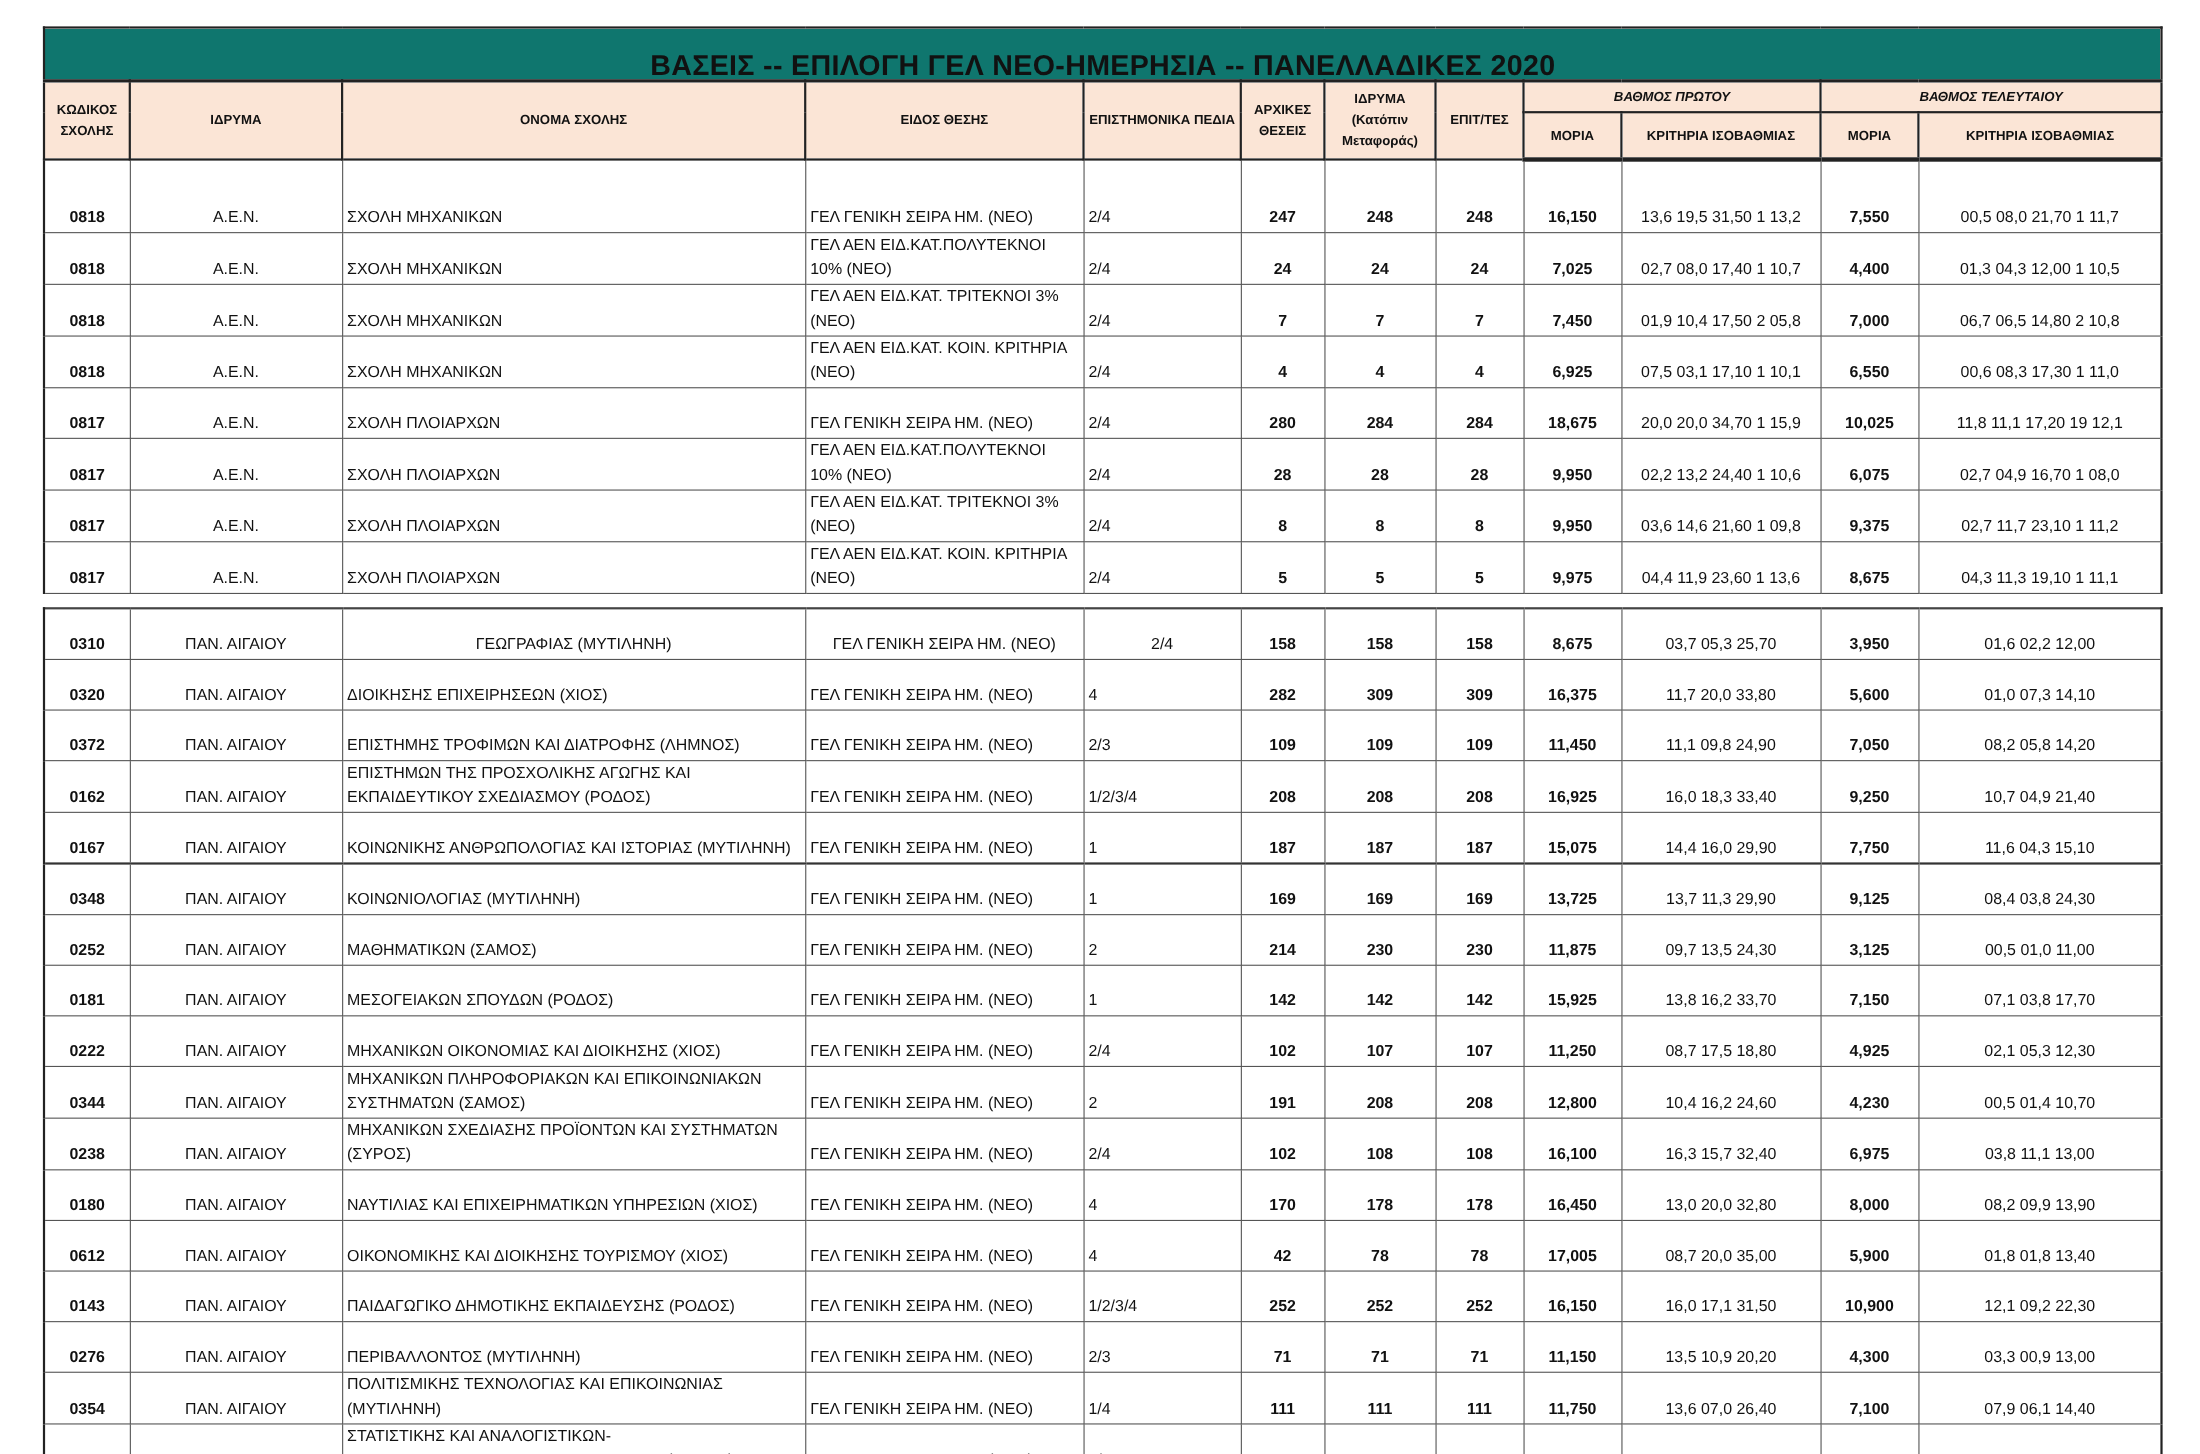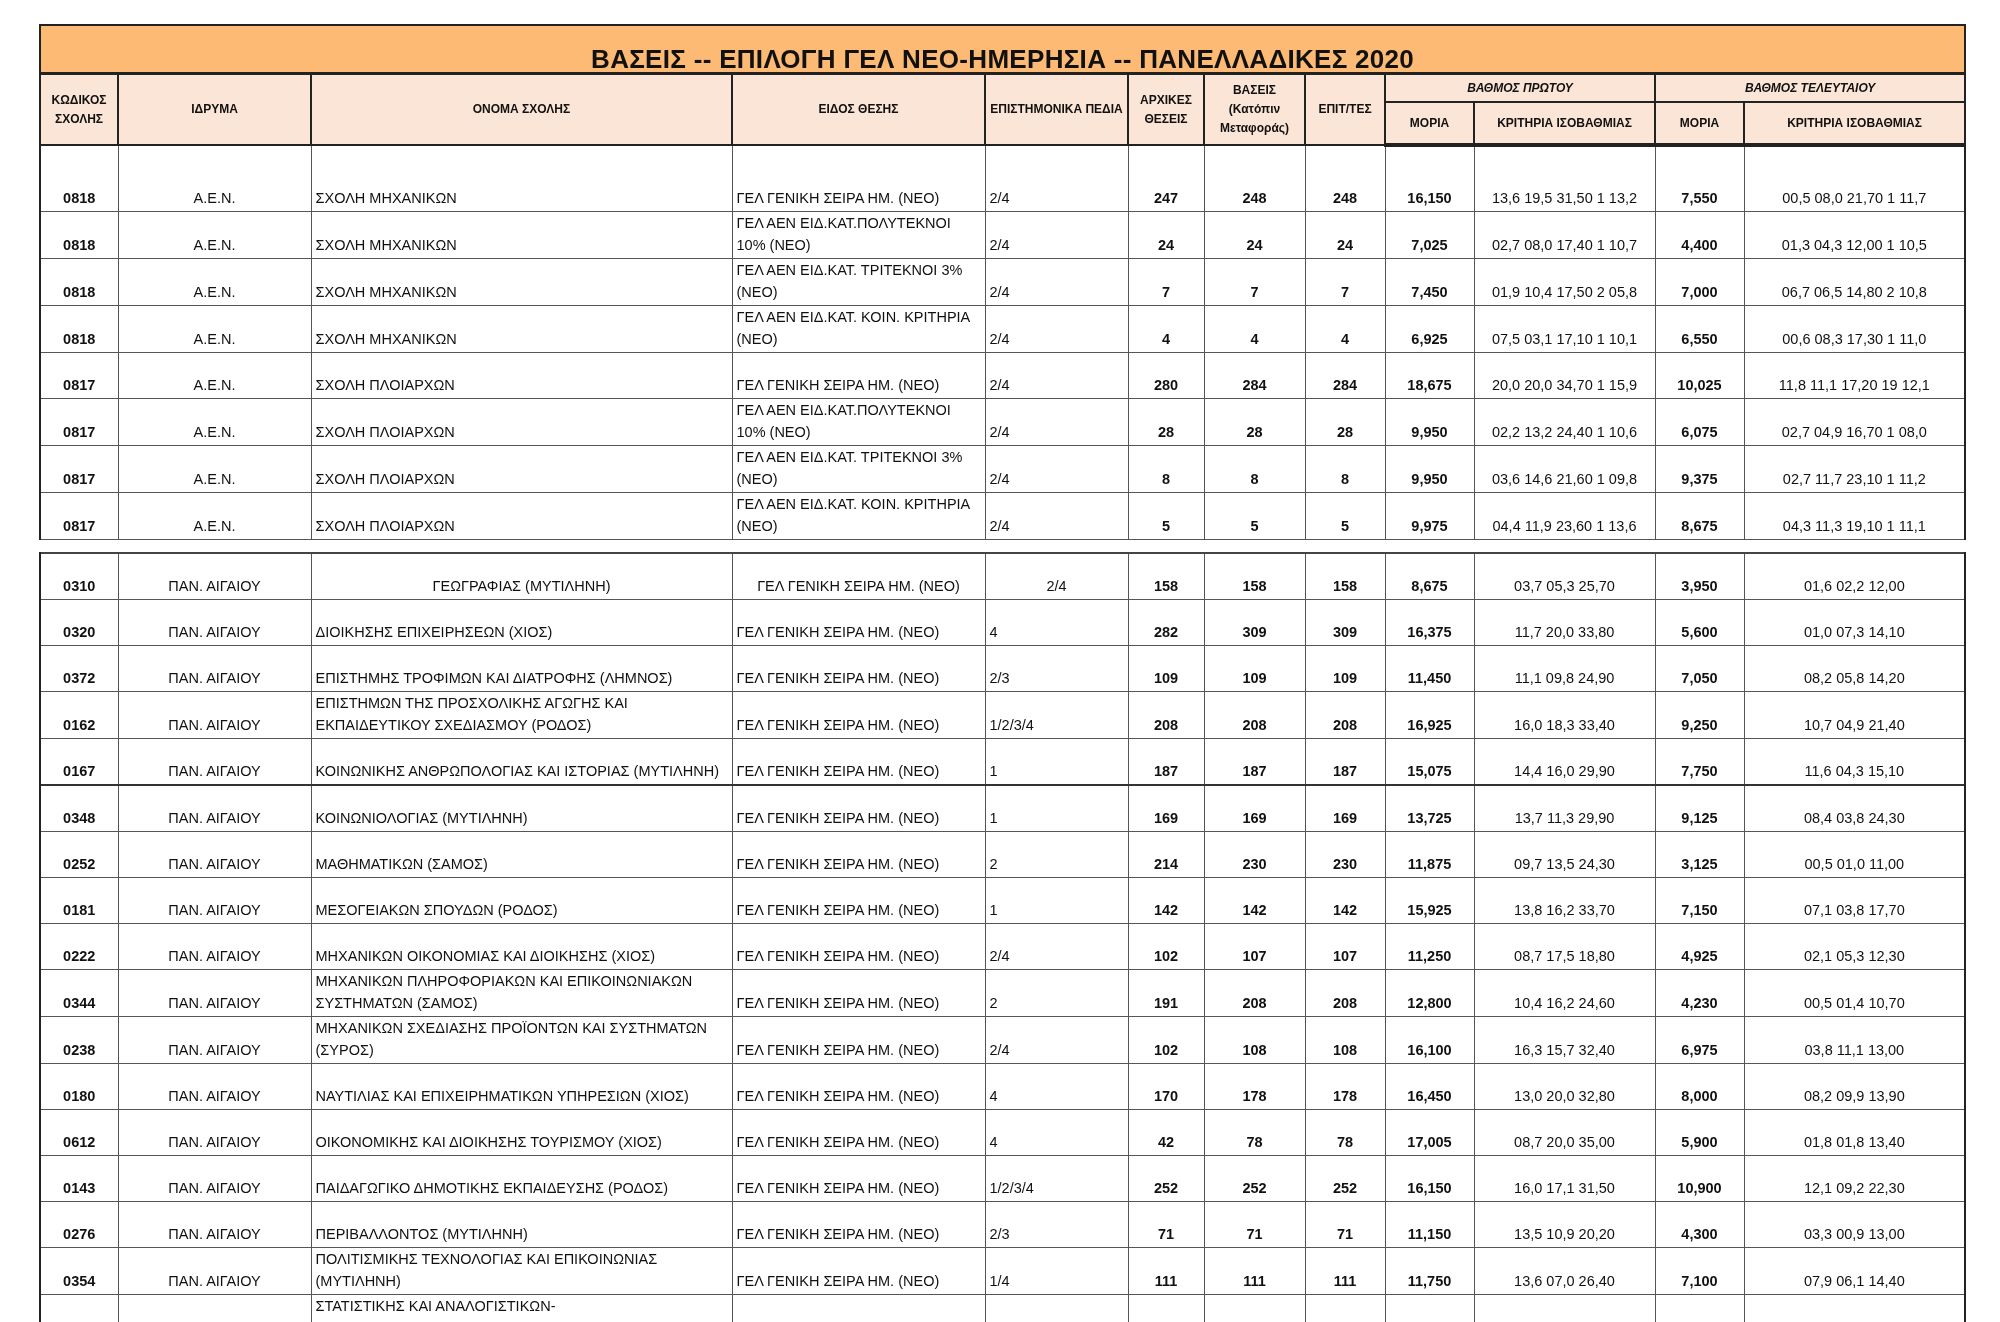--- a/index.html
+++ b/index.html
@@ -2,21 +2,21 @@
 <html><head>
 <meta charset="utf-8">
 <style>
   html, body { margin:0; padding:0; background:#ffffff; }
   body { width:2000px; height:1322px; position:relative; overflow:hidden;
          font-family:"Liberation Sans", "DejaVu Sans", sans-serif; color:#111; }
   .sheet { position:absolute; left:39px; top:24px; width:1925px; }
   table { border-collapse:collapse; table-layout:fixed; width:1925px; }
   td, th { border:1px solid #555; padding:0 4px; overflow:hidden; white-space:nowrap; }
   .title-cell { height:44px; border:2px solid #222; border-bottom:3px solid #222;
-     font-size:26px; font-weight:bold; text-align:center; letter-spacing:0.3px; background:#fdba74; }
+     font-size:26px; font-weight:bold; text-align:center; letter-spacing:0.3px; background:#0f766e; }
   th { background:#fbe5d6; font-size:12px; font-weight:bold; text-align:center;
        border:2px solid #222; line-height:19px; white-space:normal; }
   th.grp { height:26px;font-style:italic; }
   th.sub { height:40px;margin-left:20px; }
   .hdr-last th { border-bottom:4px solid #222; }
   td { font-size:14.5px; height:43px; vertical-align:bottom; padding-bottom:2px; line-height:22px; }
   td.c { text-align:center; }
   td.l { text-align:left; }
   td.b { font-weight:bold; }
   td.wrap { white-space:normal; }
@@ -50,21 +50,21 @@
     <tr>
       <td colspan="12" class="title-cell">ΒΑΣΕΙΣ -- ΕΠΙΛΟΓΗ ΓΕΛ ΝΕΟ-ΗΜΕΡΗΣΙΑ -- ΠΑΝΕΛΛΑΔΙΚΕΣ 2020</td>
     </tr>
     <tr>
       <th rowspan="2" class="sub">ΚΩΔΙΚΟΣ ΣΧΟΛΗΣ</th>
       <th rowspan="2">ΙΔΡΥΜΑ</th>
       <th rowspan="2">ΟΝΟΜΑ ΣΧΟΛΗΣ</th>
       <th rowspan="2">ΕΙΔΟΣ ΘΕΣΗΣ</th>
       <th rowspan="2">ΕΠΙΣΤΗΜΟΝΙΚΑ ΠΕΔΙΑ</th>
       <th rowspan="2">ΑΡΧΙΚΕΣ ΘΕΣΕΙΣ</th>
-      <th rowspan="2">ΒΑΣΕΙΣ (Κατόπιν Μεταφοράς)</th>
+      <th rowspan="2">ΙΔΡΥΜΑ (Κατόπιν Μεταφοράς)</th>
       <th rowspan="2">ΕΠΙΤ/ΤΕΣ</th>
       <th colspan="2" class="grp">ΒΑΘΜΟΣ ΠΡΩΤΟΥ</th>
       <th colspan="2" class="grp">ΒΑΘΜΟΣ ΤΕΛΕΥΤΑΙΟΥ</th>
     </tr>
     <tr class="hdr-last">
       <th class="sub">ΜΟΡΙΑ</th>
       <th class="sub">ΚΡΙΤΗΡΙΑ ΙΣΟΒΑΘΜΙΑΣ</th>
       <th class="sub">ΜΟΡΙΑ</th>
       <th class="sub">ΚΡΙΤΗΡΙΑ ΙΣΟΒΑΘΜΙΑΣ</th>
     </tr>

